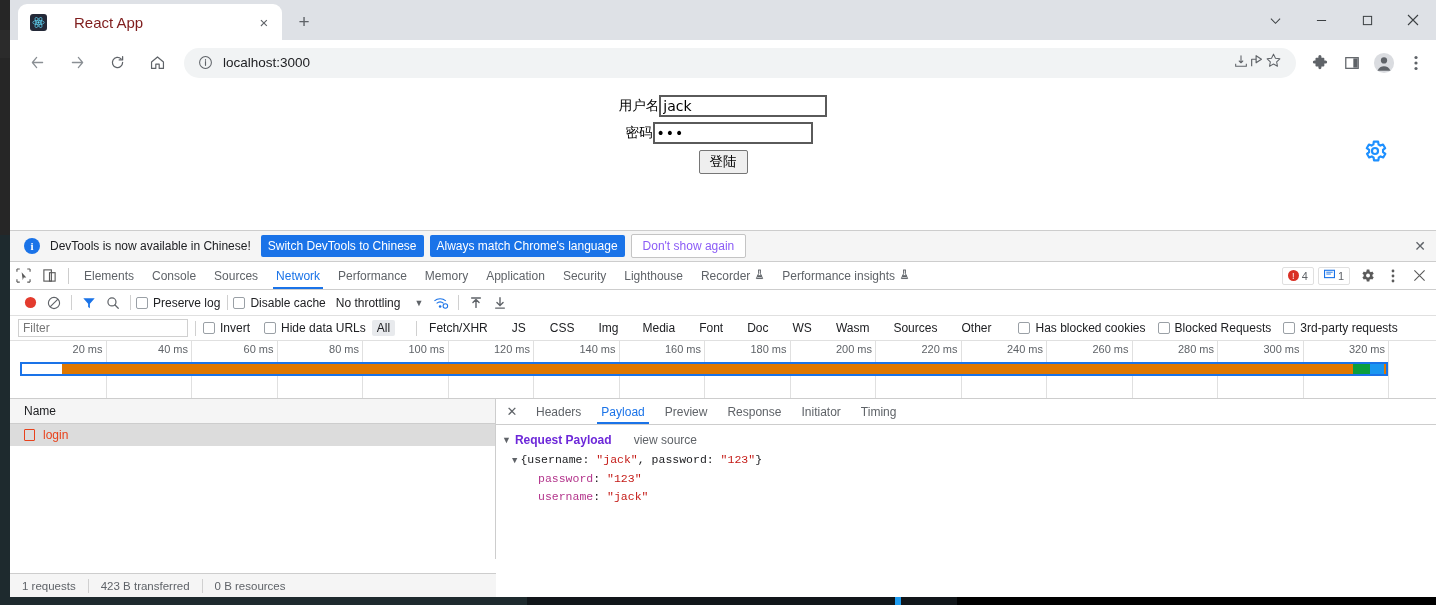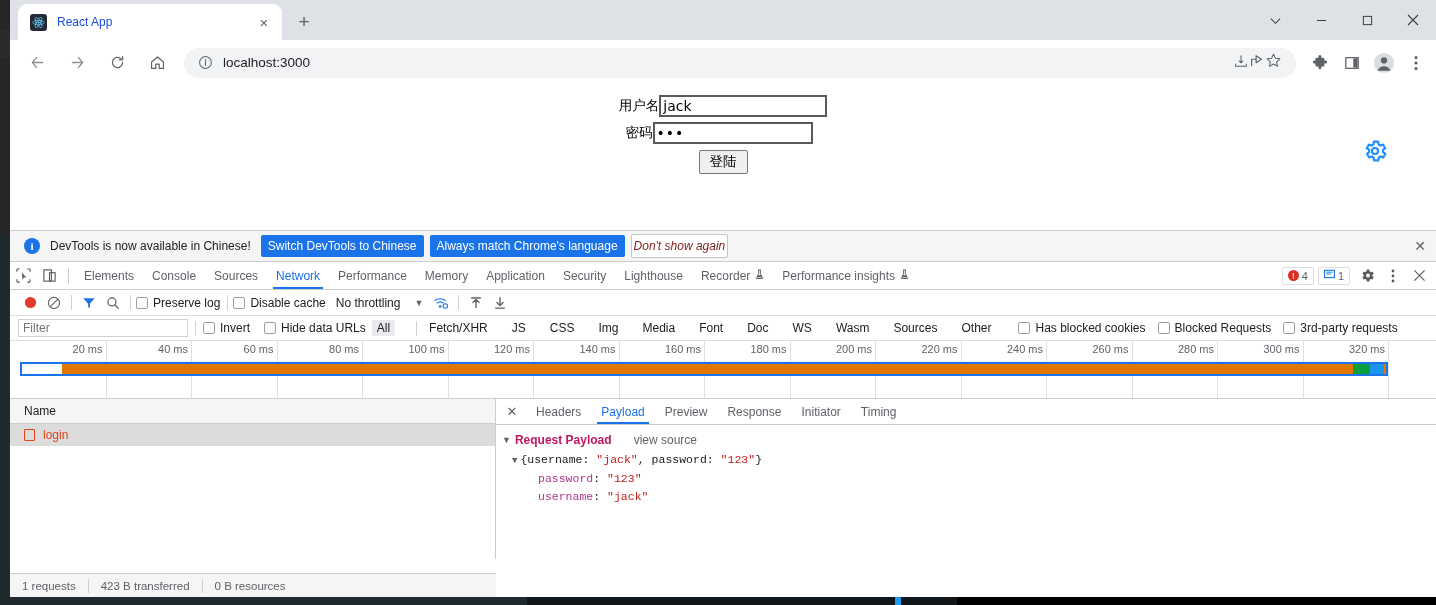--- a/index.html
+++ b/index.html
@@ -54,21 +54,21 @@
     background: #ffffff;
     border-radius: 9px 9px 0 0;
     display: flex; align-items: center;
   }
   #tab-strip .tab .favicon {
     width: 17px; height: 17px; margin-left: 12px; flex: none;
     background: #242938; border-radius: 3px;
     display:flex; align-items:center; justify-content:center;
   }
   #tab-strip .tab .tab-title {
-    flex: 1; margin-left: 10px; font-size: 12px; color: #1d4ed8;
+    flex: 1; margin-left: 27px; font-size: 15px; color: #7f1d1d;
     white-space: nowrap; overflow: hidden;
   }
   #tab-strip .tab .tab-close {
     width: 24px; height: 24px; margin-right: 6px; flex:none;
     display:flex; align-items:center; justify-content:center;
     color: #5f6368; font-size: 15px;
   }
   #new-tab-btn {
     position: absolute; left: 280px; top: 8px; width: 28px; height: 28px;
     display:flex; align-items:center; justify-content:center;
@@ -155,24 +155,23 @@
     font-size:11px; font-weight:bold; display:flex; align-items:center; justify-content:center;
     margin-left: 6px; margin-right: 10px; font-family:"Liberation Serif", serif;
   }
   #lang-banner .msg { font-size:12px; color:#202124; margin-right: 10px; }
   #lang-banner .btn-blue {
     background:#1a73e8; color:#fff; border:none; border-radius:2px;
     font-size:12px; padding: 4px 7px; margin-right: 6px;
     font-family:"Liberation Sans", sans-serif;
   }
   #lang-banner .btn-plain {
-    background:#fff; color:#7f1d1d; border:1px solid #c4c4c4; border-radius:2px;
-    font-size:12px; padding: 4px 2px;
+    background:#fff; color:#8b5cf6; border:1px solid #c4c4c4; border-radius:2px;
+    font-size:12px; padding: 4px 11px;
     font-family:"Liberation Sans", sans-serif;
-    font-style:italic;
   }
   #lang-banner .banner-close {
     position:absolute; right:8px; top:7px; width:16px; height:16px;
     display:flex; align-items:center; justify-content:center; color:#5f6368; font-size:14px;
   }
   
   #dt-tabs {
     height: 28px; border-bottom:1px solid #cdcdcd; background:#fff;
     display:flex; align-items:center; position:relative;
   }
@@ -271,21 +270,21 @@
     font-size:12px; color:#5f6368; padding:0 10px; height:25px; display:flex; align-items:center;
     position:relative;
   }
   #detail-tabs .d-tab.active { color:#1a73e8; }
   #detail-tabs .d-tab.active::after {
     content:""; position:absolute; left:6px; right:6px; bottom:0; height:2px; background:#1a73e8;
   }
   #payload-body { padding: 8px 0 0 6px; }
   .pl-head { display:flex; align-items:center; font-size:12px; }
   .pl-head .tri { color:#5f6368; font-size:9px; margin-right:4px; }
-  .pl-head .ttl { font-weight:bold; color:#be185d; }
+  .pl-head .ttl { font-weight:bold; color:#6d28d9; }
   .pl-head .viewsrc { color:#5f6368; margin-left:22px; }
   .pl-code {
     font-family:"Liberation Mono", monospace; font-size:11.5px; line-height:18px;
     padding-left:10px; margin-top:4px; color:#202124;
   }
   .pl-code .tri { color:#5f6368; font-size:9px; margin-right:3px; }
   .pl-code .key2 { color:#b3358c; }
   .pl-code .str { color:#c41a16; }
   .pl-code .plain { color:#202124; }
   .pl-indent { padding-left: 26px; }

